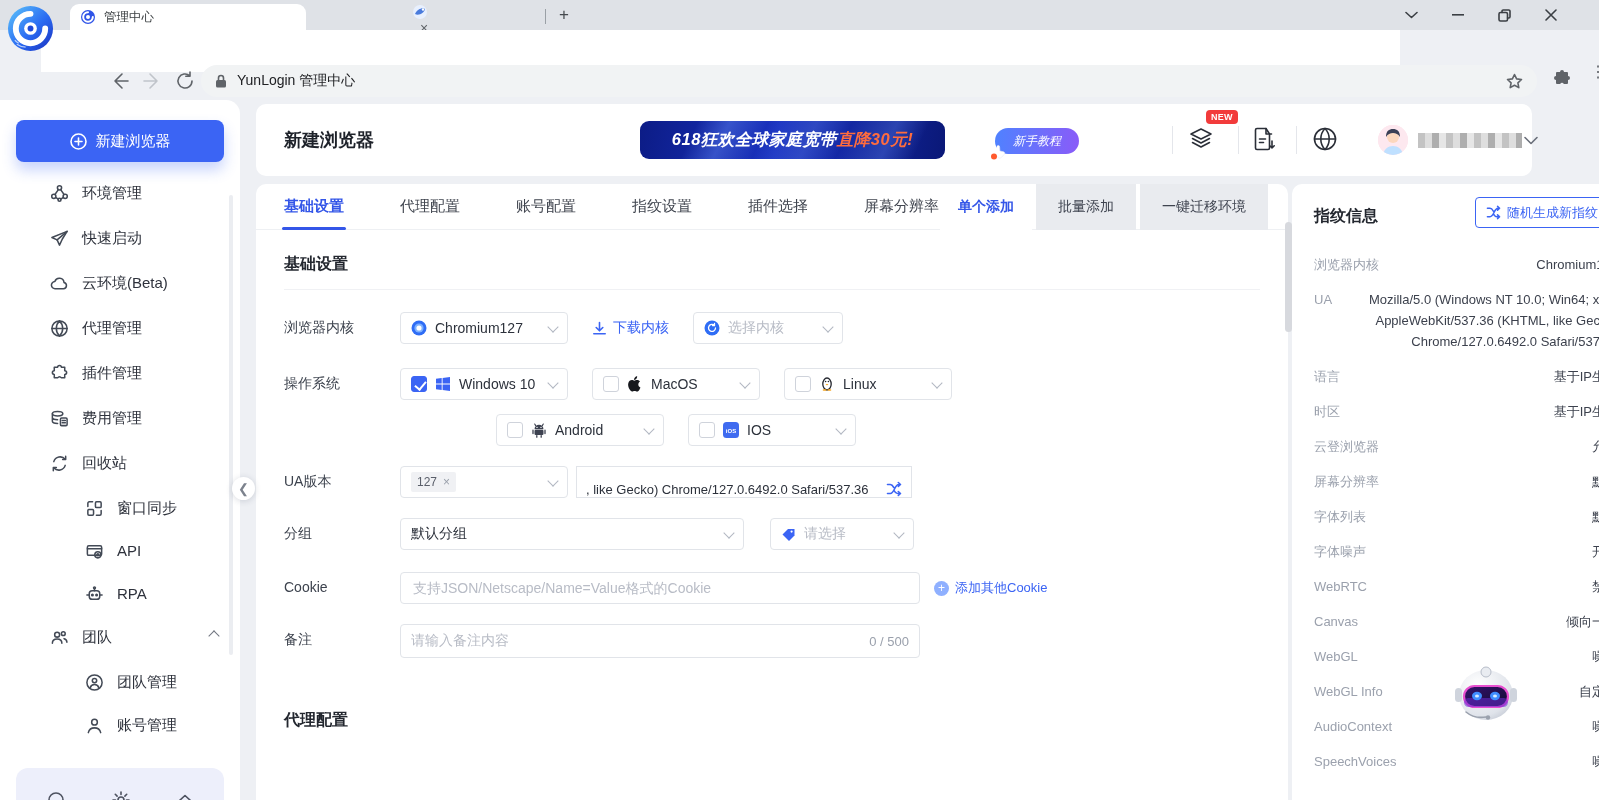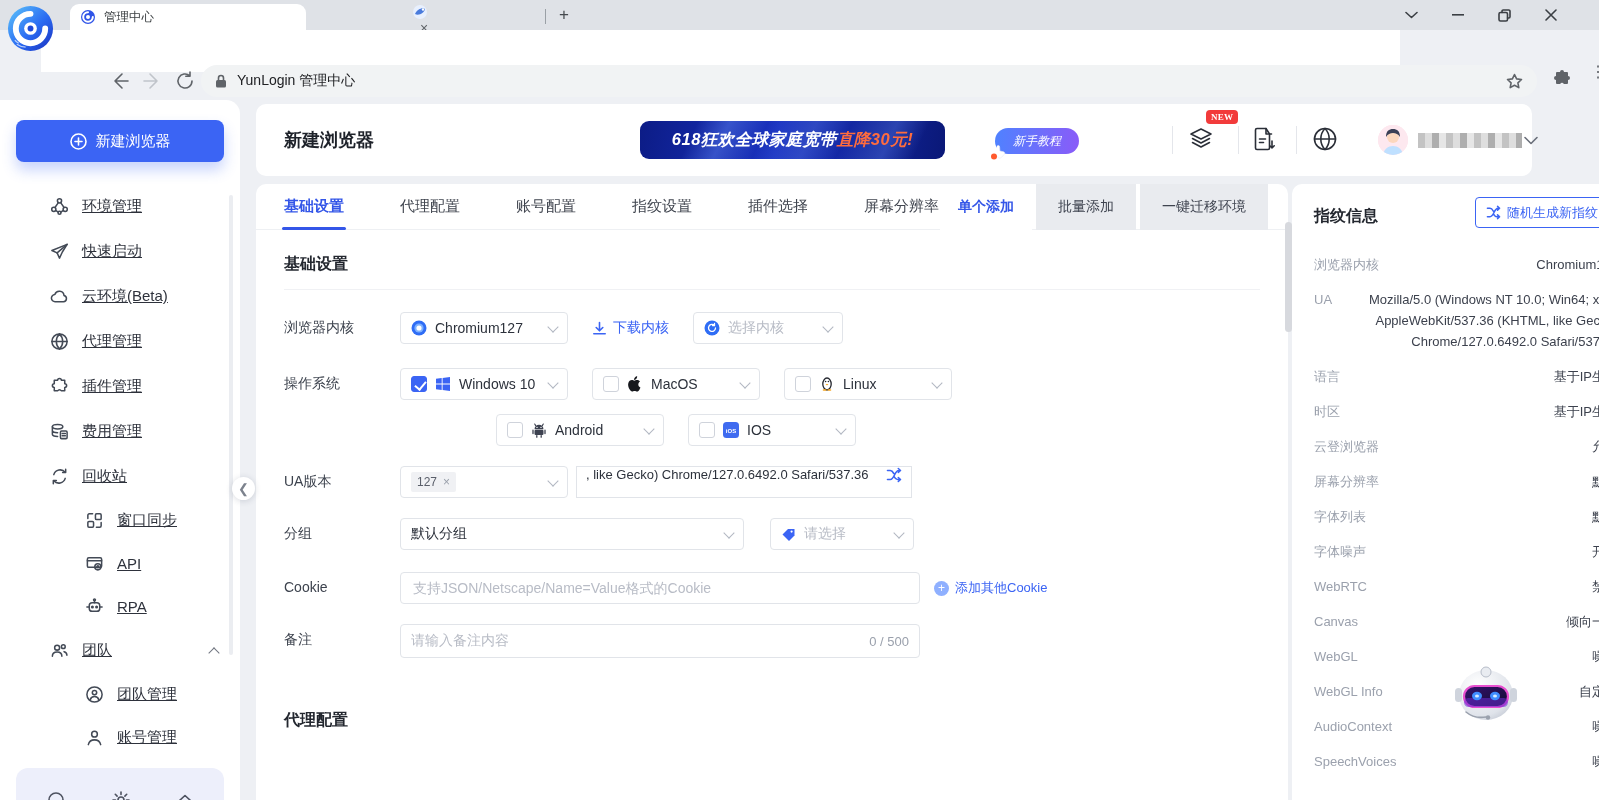--- a/index.html
+++ b/index.html
@@ -29,21 +29,21 @@
   .omni-url { font-size:14px; color:#202124; margin-left:10px; flex:1; }
   .star { color:#5f6368; }
   .ext-ic { position:absolute; left:1512px; top:40px; color:#5f6368; }
   .kebab { position:absolute; left:1549px; top:38px; color:#5f6368; font-size:16px; letter-spacing:0; line-height:8px; text-align:center; width:16px; }
 
   
   .sidebar { position:absolute; left:0; top:100px; width:240px; height:700px; background:#ffffff; border-radius:0 14px 0 0; overflow:hidden; }
   .new-browser-btn { margin:20px 16px 0 16px; height:42px; background:#3b64f4; border-radius:8px; color:#fff;
     font-size:15px; display:flex; align-items:center; justify-content:center; gap:9px; box-shadow:0 8px 14px rgba(59,100,244,.28); cursor:pointer; }
   .side-menu { margin-top:22px; }
-  .side-item { display:flex; align-items:center; height:45px; padding:0 22px 0 50px; font-size:15px; color:#2e323c; cursor:pointer;text-decoration:underline; }
+  .side-item { display:flex; height:45px; padding:0 22px 0 50px; font-size:15px; color:#2e323c; cursor:pointer; }
   .side-item.sub { height:43px; padding-left:85px; }
   .si-icon { width:19px; height:19px; margin-right:13px; color:#434a56; flex:0 0 auto; }
   .side-scroll { position:absolute; right:7px; top:95px; width:4px; height:460px; background:#ebedf1; border-radius:2px; }
   .chev { width:8px; height:8px; border-right:1.6px solid #b2b7c2; border-bottom:1.6px solid #b2b7c2; display:inline-block; transform:rotate(45deg); }
   .chev.up { transform:rotate(-135deg); margin-left:auto; margin-top:4px; border-color:#70757f; }
   .collapse-handle { position:absolute; left:232px; top:477px; width:23px; height:23px; border-radius:50%; background:#fff;
     box-shadow:0 1px 6px rgba(40,50,80,.18); z-index:20; display:flex; align-items:center; justify-content:center; color:#7c828d; font-size:13px; cursor:pointer; }
   .side-bottom { position:absolute; left:16px; top:668px; width:208px; height:44px; background:#edeffb; border-radius:12px 12px 0 0;
     display:flex; justify-content:space-between; padding:22px 30px 0 30px; }
   .sb-ic { color:#4d5260; }
@@ -58,21 +58,21 @@
     background:linear-gradient(115deg,transparent 18%,rgba(110,150,255,.38) 28%,transparent 40%,rgba(130,170,255,.22) 55%,transparent 66%,rgba(110,150,255,.3) 80%,transparent 90%); }
   .banner-text { position:relative; font-size:16.5px; font-weight:bold; font-style:italic; color:#ffffff; letter-spacing:.5px; white-space:nowrap; }
   .banner-text b { color:#ff6c3e; }
   .tutorial-pill { position:absolute; left:739px; top:24px; width:84px; height:26px; border-radius:13px;
     background:linear-gradient(95deg,#4f82ff,#8a5bf8); color:#fff; font-size:12px; font-style:italic;
     display:flex; align-items:center; justify-content:center; cursor:pointer; }
   .hand-ic { position:absolute; left:-6px; bottom:-7px; }
   .hdr-div { position:absolute; top:22px; width:1px; height:28px; background:#e4e6eb; }
   .hdr-ic { position:absolute; top:22px; color:#2b2f38; cursor:pointer; }
   .new-badge { position:absolute; left:950px; top:6px; background:#f23b3b; color:#fff; font-size:9px; font-weight:bold;
-    padding:2px 5px; border-radius:4px; letter-spacing:.3px;font-family:Liberation Serif, serif; }
+    padding:2px 5px; border-radius:4px; letter-spacing:.3px; }
   .avatar { position:absolute; left:1122px; top:21px; width:30px; height:30px; border-radius:50%; overflow:hidden; background:#ffe4ec; }
   .name-blur { position:absolute; left:1162px; top:29px; width:104px; height:15px;
     background-image:repeating-linear-gradient(90deg,#c3c3c3 0 7px,#dedede 7px 14px,#aeaeae 14px 21px,#e6e6e6 21px 28px),
       repeating-linear-gradient(0deg,rgba(255,255,255,.45) 0 5px,rgba(0,0,0,.06) 5px 10px); }
   .hdr-chev { position:absolute; left:1268px; top:32px; }
 
   
   .main-card { position:absolute; left:256px; top:184px; width:1032px; height:616px; background:#ffffff; border-radius:10px 10px 0 0; overflow:hidden; }
   .tab-row { position:relative; height:46px; border-bottom:1px solid #eef0f3; display:flex; align-items:center; gap:56px; padding-left:28px; }
   .ftab { font-size:15px; color:#40454f; cursor:pointer; position:relative; height:46px; line-height:44px; }
@@ -93,21 +93,21 @@
   .sel { height:32px; border:1px solid #e1e4e9; border-radius:4px; display:flex; align-items:center; gap:8px; padding:0 10px; font-size:14px; color:#2c313b; cursor:pointer; }
   .sel .chev { margin-left:auto; margin-top:-3px; }
   .os-box { width:168px; }
   .cb { width:16px; height:16px; border:1px solid #cfd3db; border-radius:3px; flex:0 0 auto; position:relative; background:#fff; }
   .cb.checked { background:#3b64f4; border-color:#3b64f4; }
   .cb.checked::after { content:""; position:absolute; left:4.5px; top:1.5px; width:5px; height:9px; border-right:2px solid #fff; border-bottom:2px solid #fff; transform:rotate(40deg); }
   .os-ic { width:16px; height:16px; flex:0 0 auto; }
   .link { color:#3b64f4; font-size:14px; display:flex; align-items:center; gap:6px; cursor:pointer; }
   .tagbox { background:#f0f1f4; border-radius:2px; font-size:12px; color:#5a5f6a; padding:3px 6px; display:flex; align-items:flex-end; gap:6px; }
   .tagbox .x { color:#9aa0ab; font-size:12px; }
-  .ua-field { width:336px; height:32px; border:1px solid #e1e4e9; border-radius:0; display:flex; align-items:flex-start; padding:0 9px; font-size:13px; color:#2c313b; white-space:nowrap; }
+  .ua-field { width:336px; height:32px; border:1px solid #e1e4e9; border-radius:0; display:flex; align-items:flex-end; padding:0 9px; font-size:13px; color:#2c313b; white-space:nowrap; }
   .counter { color:#9aa0ac; font-size:13px; margin-left:auto; }
   .cookie-add { font-size:13px; margin-left:14px; }
   .plus-circle { width:15px; height:15px; border-radius:50%; background:#8fb0ff; color:#fff; font-size:12px; line-height:14px; text-align:center; flex:0 0 auto; }
   .scroll-thumb { position:absolute; left:1285px; top:222px; width:7px; height:110px; background:#d7d9de; border-radius:4px; }
 
   
   .aside-card { position:absolute; left:1292px; top:184px; width:330px; height:616px; background:#ffffff; border-radius:10px 0 0 0; padding:0 4px 0 22px; }
   .aside-head { position:relative; height:62px; }
   .aside-title { position:absolute; left:0; top:22px; font-size:16px; font-weight:bold; color:#23272f; }
   .fp-btn { position:absolute; left:161px; top:13px; width:168px; height:31px; border:1px solid #3b64f4; border-radius:4px;

